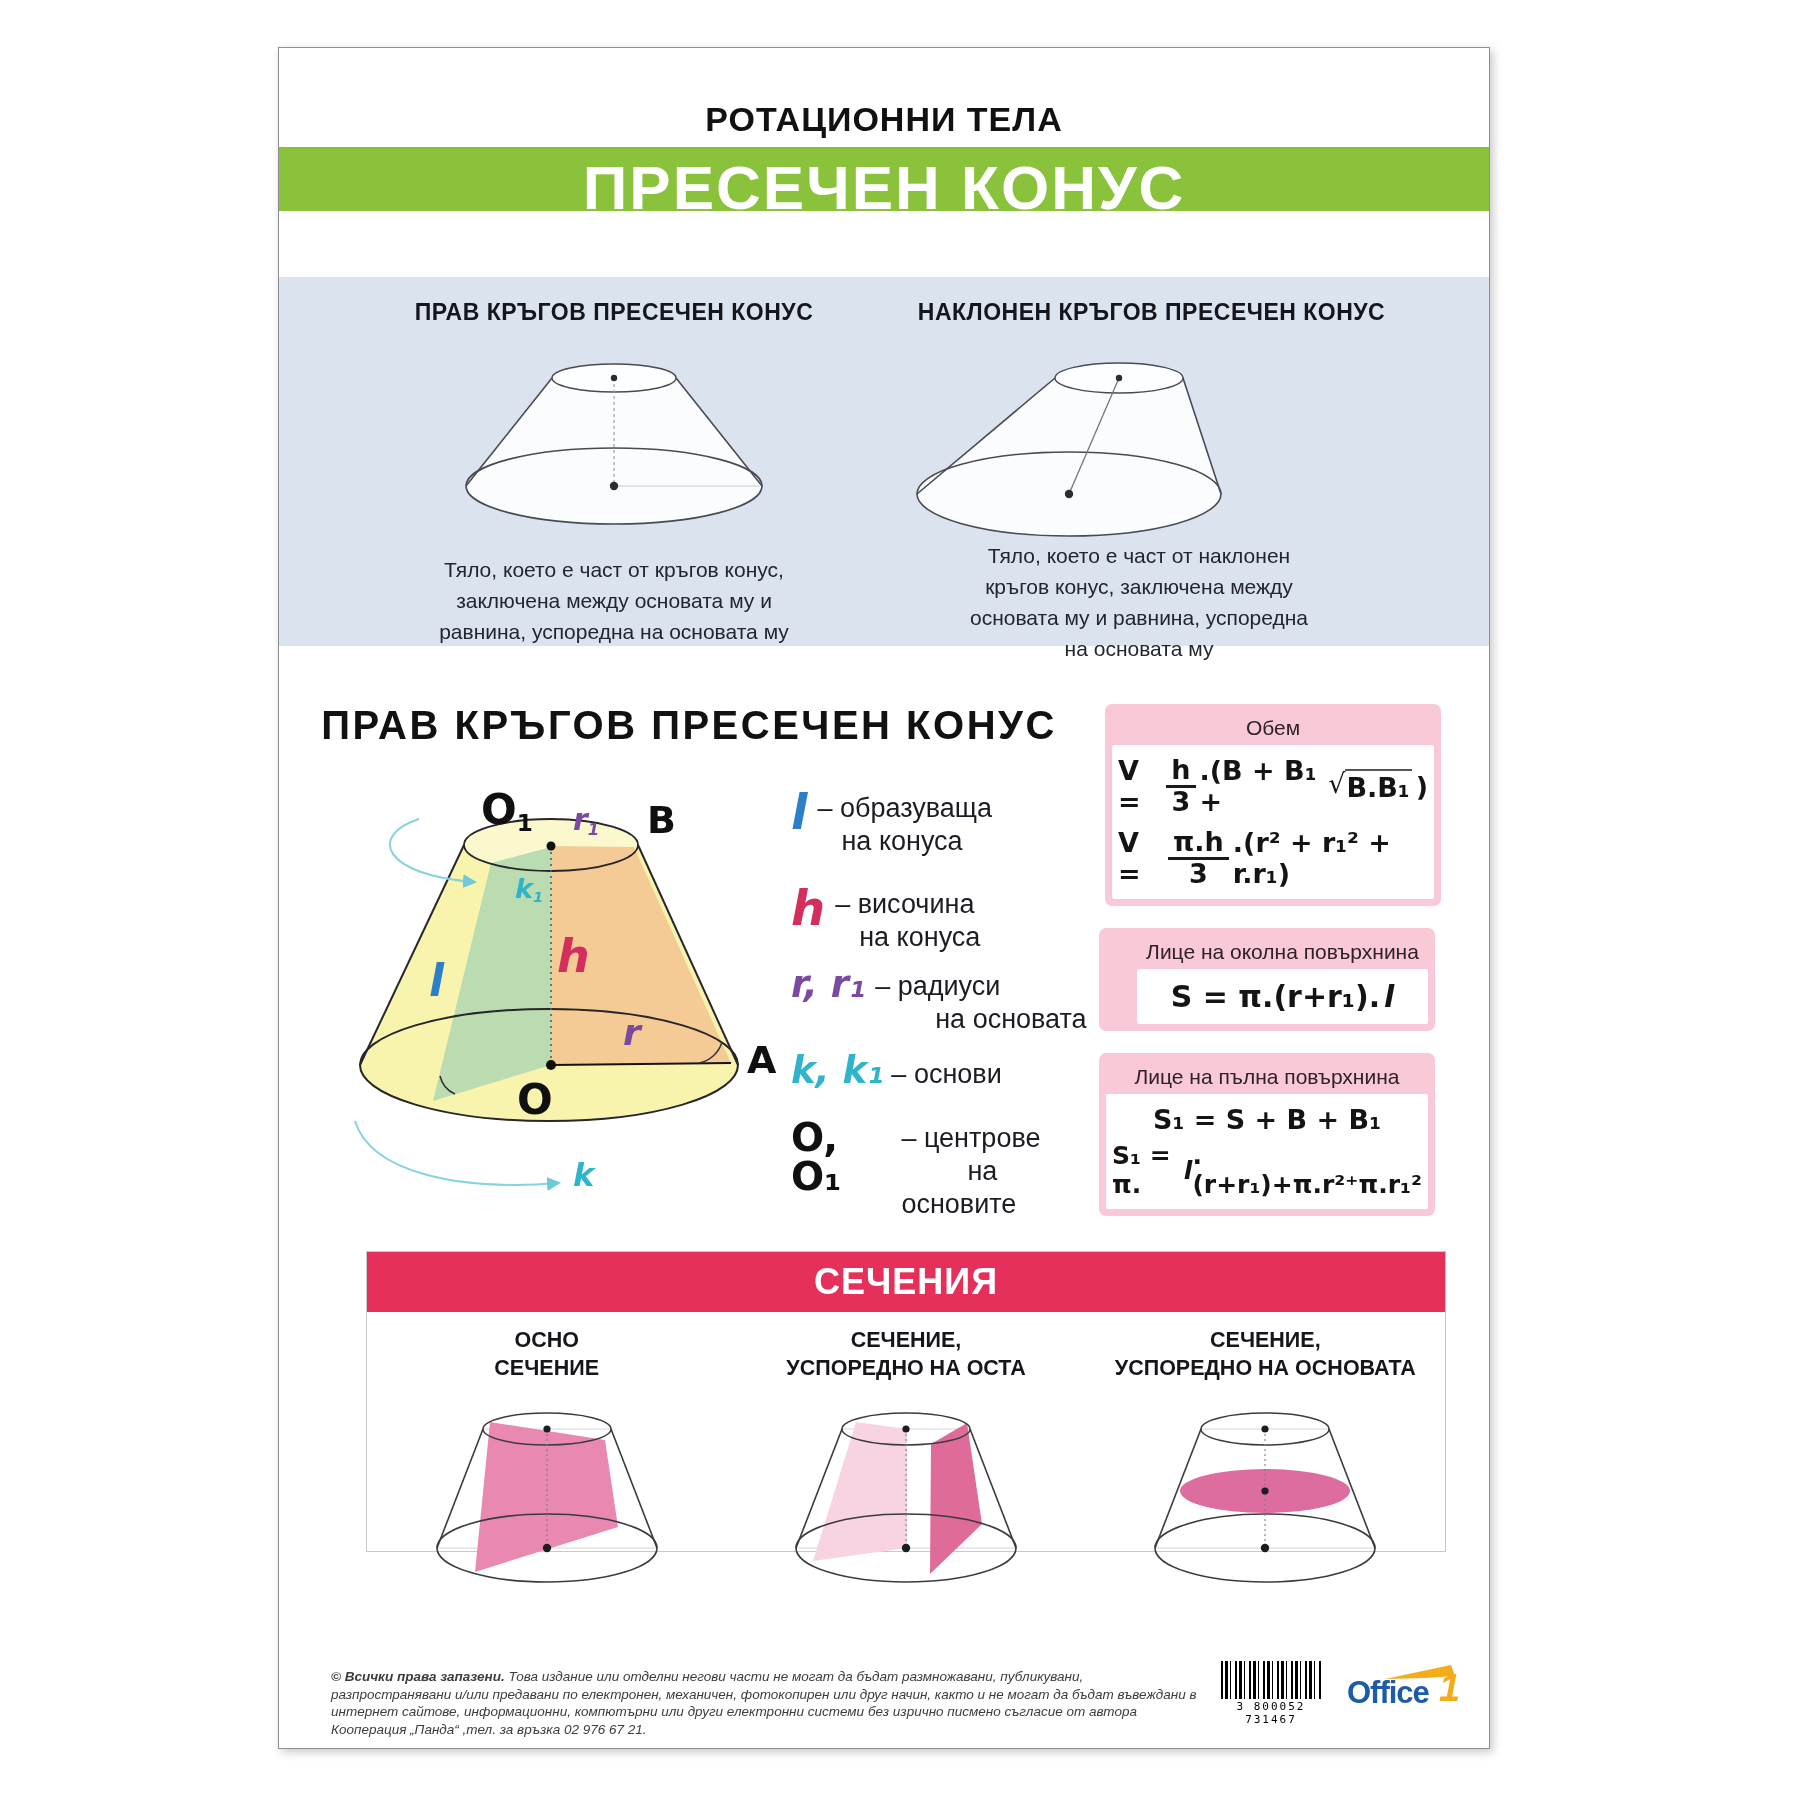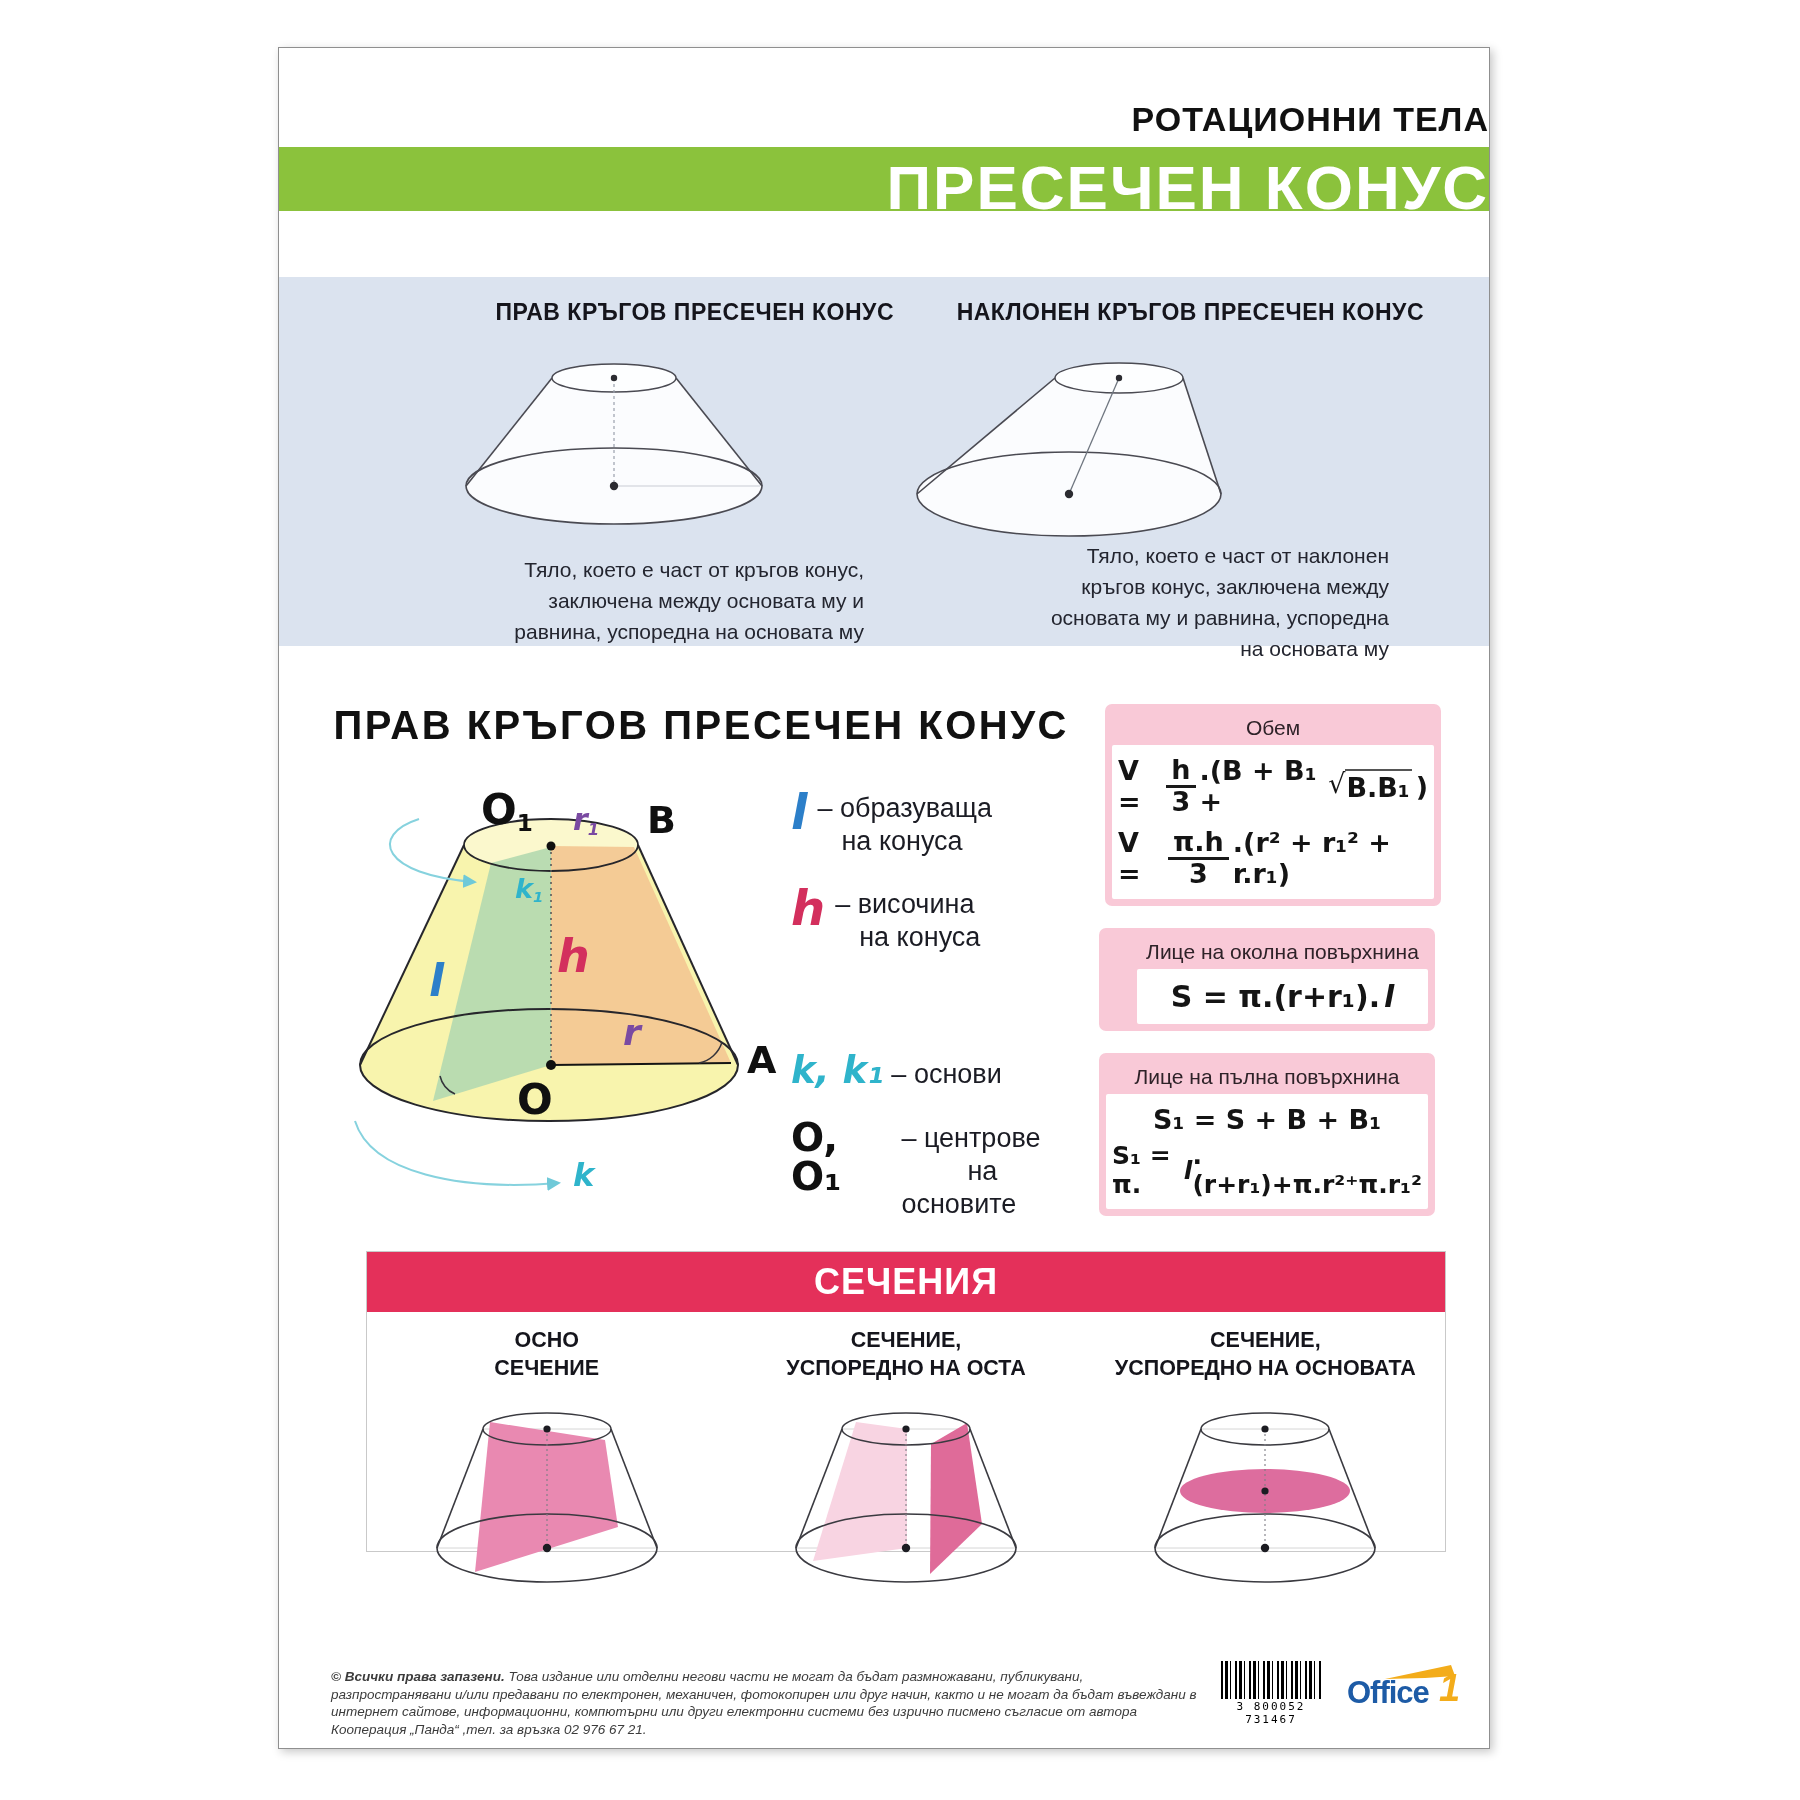--- a/index.html
+++ b/index.html
@@ -1,21 +1,21 @@
 <!DOCTYPE html>
 <html><head>
 <meta charset="utf-8">
 <style>
   html,body{margin:0;padding:0;background:#ffffff;width:1800px;height:1800px;
     font-family:"Liberation Sans",sans-serif;-webkit-font-smoothing:antialiased;}
   #stage{position:relative;width:1800px;height:1800px;background:#fff;overflow:hidden;}
   #poster{position:absolute;left:278px;top:47px;width:1210px;height:1700px;background:#fff;
     border:1px solid #8f8f8f;box-shadow:3px 3px 9px rgba(0,0,0,.22);}
   .abs{position:absolute;}
-  .ctr{text-align:right;}
+  .ctr{text-align:center;}
 
   
   .kicker{left:0;top:52px;width:100%;font-size:34px;font-weight:bold;color:#111;letter-spacing:1px;}
   .greenband{left:0;top:99px;width:100%;height:64px;background:#8bc23c;}
   .title{left:0;top:0;width:100%;line-height:82px;font-size:62px;font-weight:bold;color:#fff;letter-spacing:2px;}
 
   
   .bluepanel{left:0;top:229px;width:100%;height:369px;background:#dbe3ef;}
   .def-head{top:251px;font-size:23px;font-weight:bold;color:#15151c;letter-spacing:.5px;}
   .def-head.lefty{left:55px;width:560px;}
@@ -171,20 +171,24 @@
   </div>
 
   <div class="abs legend">
     <div class="lg-item" style="left:0;top:0;">
       <span class="lg-sym c-blue" style="font-size:48px;">l</span>
       <span class="lg-txt"><span>– образуваща</span><br><span class="lg-l2">на конуса</span></span>
     </div>
     <div class="lg-item" style="left:0;top:96px;">
       <span class="lg-sym c-red" style="font-size:48px;">h</span>
       <span class="lg-txt"><span>– височина</span><br><span class="lg-l2">на конуса</span></span>
+    </div>
+    <div class="lg-item" style="left:0;top:178px;">
+      <span class="lg-sym c-purple" style="font-size:37px;">r, r₁</span>
+      <span class="lg-txt"><span>– радиуси</span><br><span class="lg-l2" style="padding-left:60px;">на основата</span></span>
     </div>
     <div class="lg-item" style="left:0;top:264px;gap:8px;">
       <span class="lg-sym c-teal" style="font-size:37px;">k, k₁</span>
       <span class="lg-txt" style="padding-top:6px;"><span>– основи</span></span>
     </div>
     <div class="lg-item" style="left:0;top:330px;">
       <span class="lg-sym up c-black" style="font-size:39px;">O, O₁</span>
       <span class="lg-txt"><span>– центрове</span><br><span class="lg-l2" style="padding-left:66px;">на основите</span></span>
     </div>
   </div>

